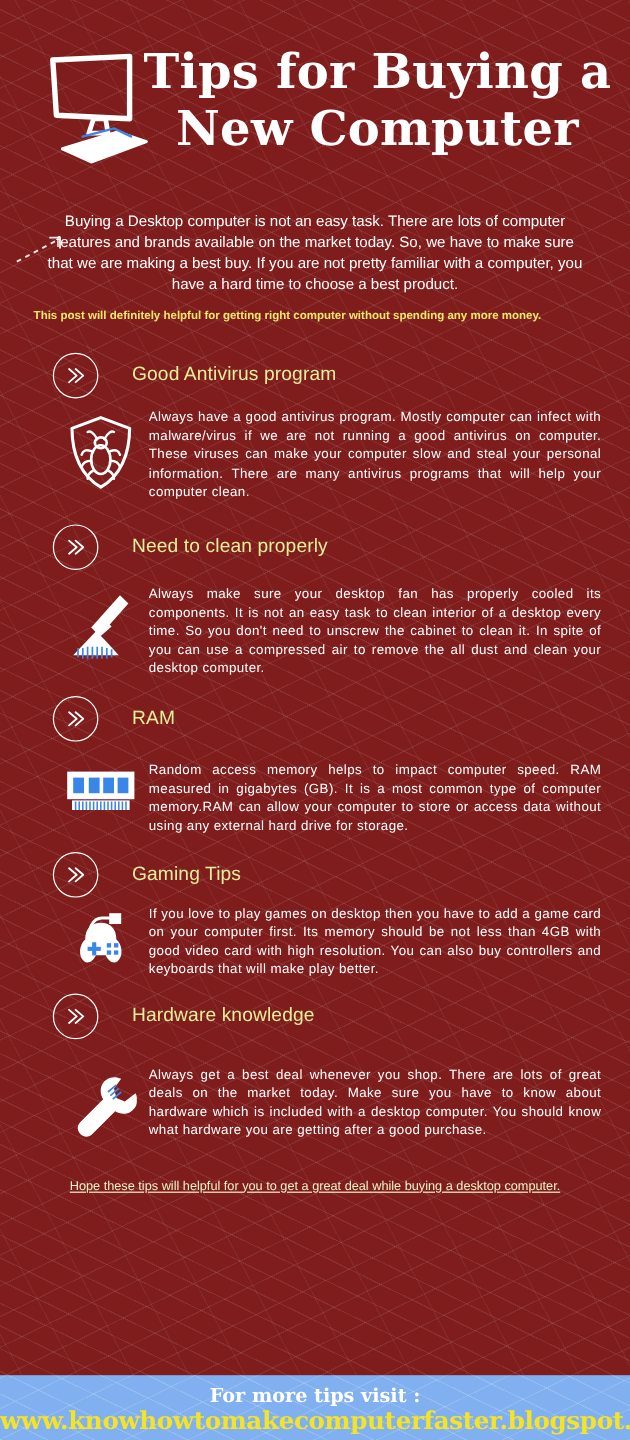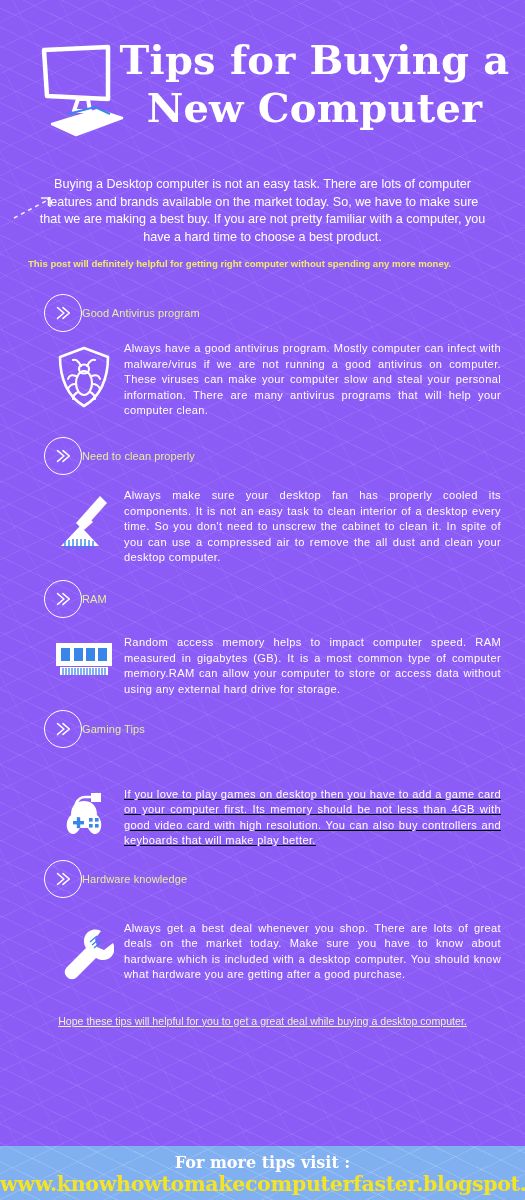--- a/index.html
+++ b/index.html
@@ -9,21 +9,21 @@
     background: #ffffff;
   }
   body {
     font-family: "Liberation Sans", sans-serif;
   }
   .poster {
     position: relative;
     width: 525px;
     height: 1200px;
     overflow: hidden;
-    background: #8b5cf6;
+    background: #7f1d1d;
     box-sizing: border-box;
   }
   
   .texture {
     position: absolute;
     inset: 0;
     pointer-events: none;
     background-image:
       repeating-linear-gradient(26deg, rgba(255,255,255,0.085) 0px, rgba(255,255,255,0.085) 1px, rgba(255,255,255,0) 1px, rgba(255,255,255,0) 17px),
       repeating-linear-gradient(-26deg, rgba(255,255,255,0.075) 0px, rgba(255,255,255,0.075) 1px, rgba(255,255,255,0) 1px, rgba(255,255,255,0) 23px),
@@ -112,22 +112,23 @@
     height: 38px;
     flex: 0 0 38px;
     border: 1.6px solid #ffffff;
     border-radius: 50%;
     display: flex;
     align-items: center;
     justify-content: center;
     box-sizing: border-box;
   }
   .section-title {
+    margin-left: 28px;
     color: #e7ee9a;
-    font-size: 11px;
+    font-size: 16px;
     line-height: 16px;
     letter-spacing: 0.1px;
     white-space: nowrap;
   }
   .section-body {
     display: flex;
     align-items: flex-start;
     margin-top: 7px;
   }
   .section-icon {
@@ -145,21 +146,21 @@
     line-height: 15.4px;
     text-align: justify;
     letter-spacing: 0.35px;
     padding-right: 2px;
   }
 
   
   .section.s-antivirus .section-body { margin-top: 8px; }
   .section.s-clean .section-body { margin-top: 12px; }
   .section.s-ram .section-body { margin-top: 16px; }
-  .section.s-gaming .section-body { margin-top: 38px; text-decoration: underline; }
+  .section.s-gaming .section-body { margin-top: 6px; }
   .section.s-hardware .section-body { margin-top: 22px; }
 
   .section.s-antivirus { margin-bottom: 18px; }
   .section.s-clean { margin-bottom: 14px; }
   .section.s-ram { margin-bottom: 12px; }
   .section.s-gaming { margin-bottom: 10px; }
   .section.s-hardware { margin-bottom: 0; }
 
   
   .closing {

